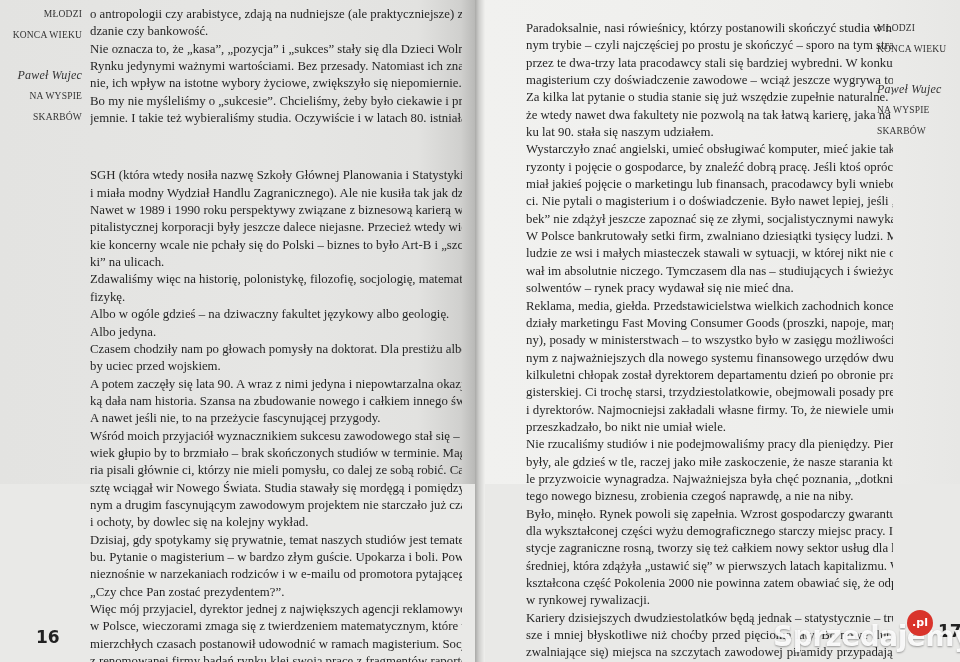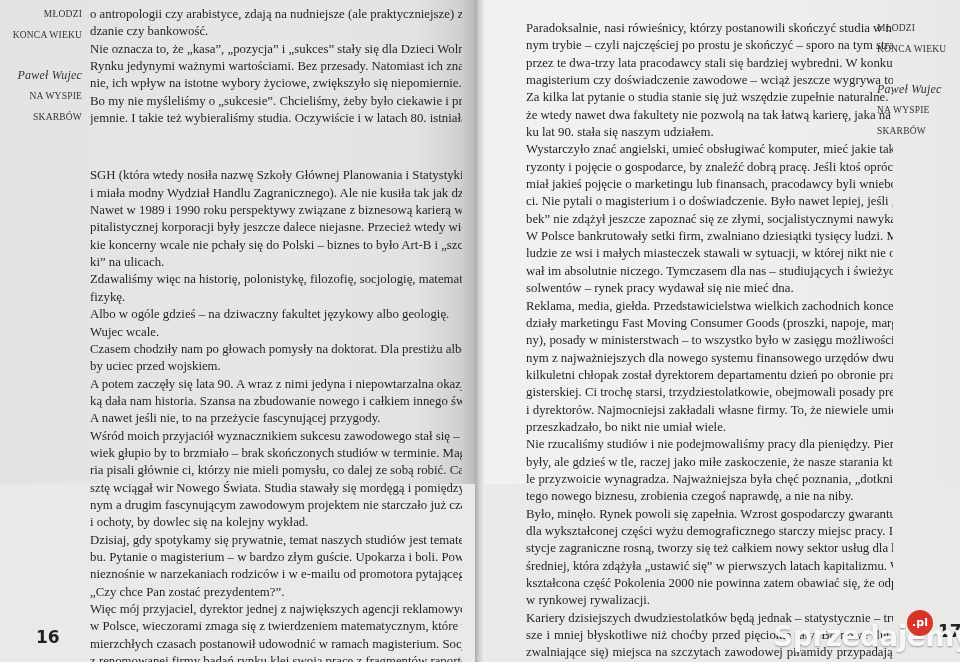--- a/index.html
+++ b/index.html
@@ -87,21 +87,21 @@
         <span class="line" style="display: block;">jemnie. I takie też wybieraliśmy studia. Oczywiście i w latach 80. istniała</span>
         <span class="line" style="display: block; margin-top: 40px;">SGH (która wtedy nosiła nazwę Szkoły Głównej Planowania i Statystyki</span>
         <span class="line">i miała modny Wydział Handlu Zagranicznego). Ale nie kusiła tak jak dziś.</span>
         <span class="line" style="display: block;">Nawet w 1989 i 1990 roku perspektywy związane z biznesową karierą w ka-</span>
         <span class="line" style="display: block;">pitalistycznej korporacji były jeszcze dalece niejasne. Przecież wtedy wiel-</span>
         <span class="line" style="display: block;">kie koncerny wcale nie pchały się do Polski – biznes to było Art-B i „szczę-</span>
         <span class="line">ki” na ulicach.</span>
         <span class="line" style="display: block;">Zdawaliśmy więc na historię, polonistykę, filozofię, socjologię, matematykę,</span>
         <span class="line">fizykę.</span>
         <span class="line">Albo w ogóle gdzieś – na dziwaczny fakultet językowy albo geologię.</span>
-        <span class="line">Wujec wcale.</span>
+        <span class="line">Albo jedyna.</span>
         <span class="line" style="display: block;">Czasem chodziły nam po głowach pomysły na doktorat. Dla prestiżu albo że-</span>
         <span class="line">by uciec przed wojskiem.</span>
         <span class="line" style="display: block;">A potem zaczęły się lata 90. A wraz z nimi jedyna i niepowtarzalna okazja, ja-</span>
         <span class="line">ką dała nam historia. Szansa na zbudowanie nowego i całkiem innego świata.</span>
         <span class="line">A nawet jeśli nie, to na przeżycie fascynującej przygody.</span>
         <span class="line" style="display: block;">Wśród moich przyjaciół wyznacznikiem sukcesu zawodowego stał się – jakkol-</span>
         <span class="line" style="display: block;">wiek głupio by to brzmiało – brak skończonych studiów w terminie. Magiste-</span>
         <span class="line" style="display: block;">ria pisali głównie ci, którzy nie mieli pomysłu, co dalej ze sobą robić. Całą re-</span>
         <span class="line" style="display: block;">sztę wciągał wir Nowego Świata. Studia stawały się mordęgą i pomiędzy jed-</span>
         <span class="line" style="display: block;">nym a drugim fascynującym zawodowym projektem nie starczało już czasu</span>

